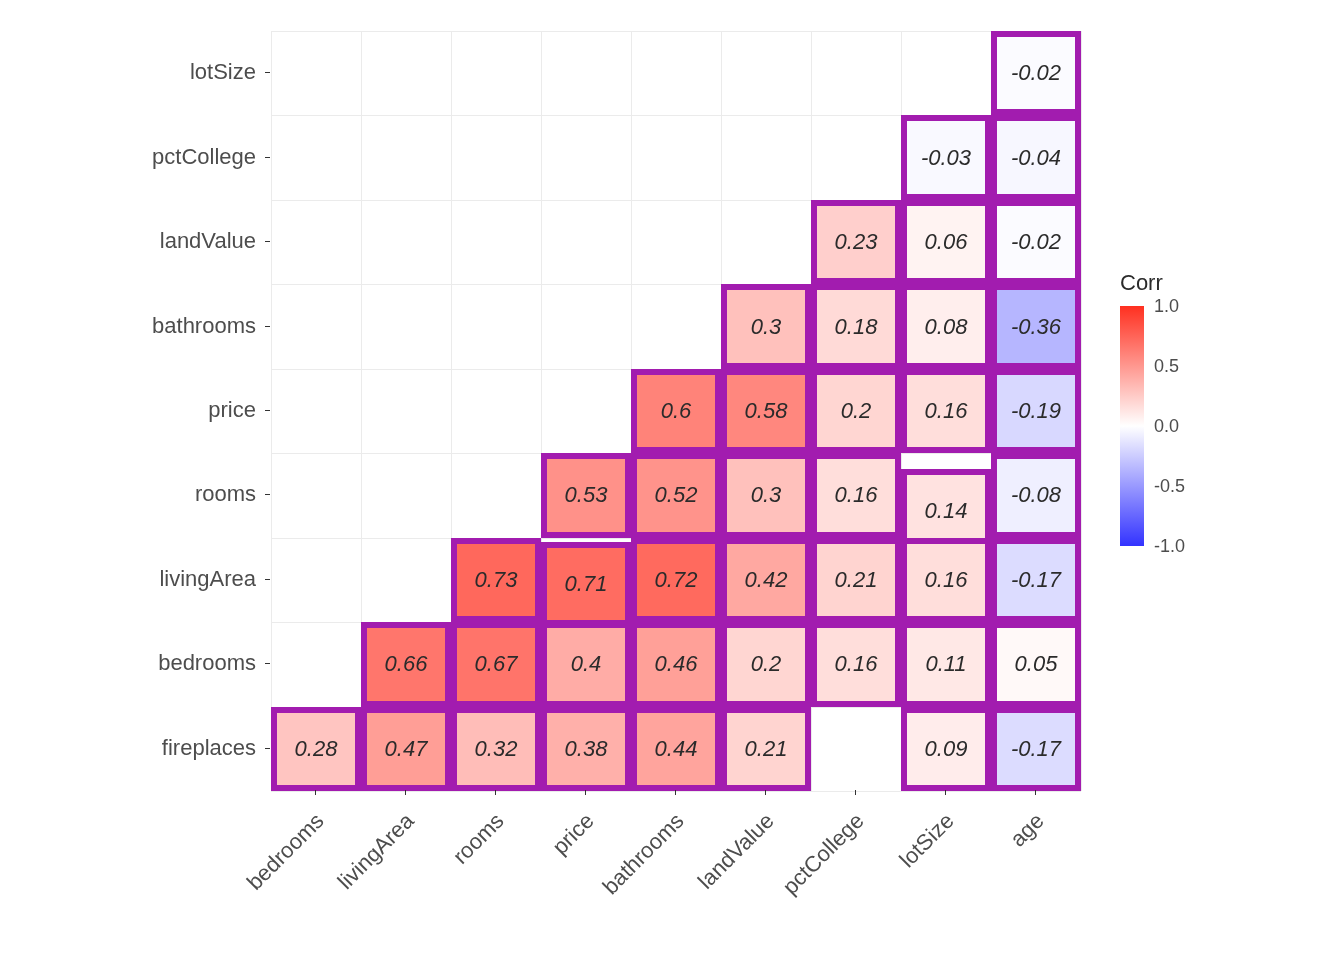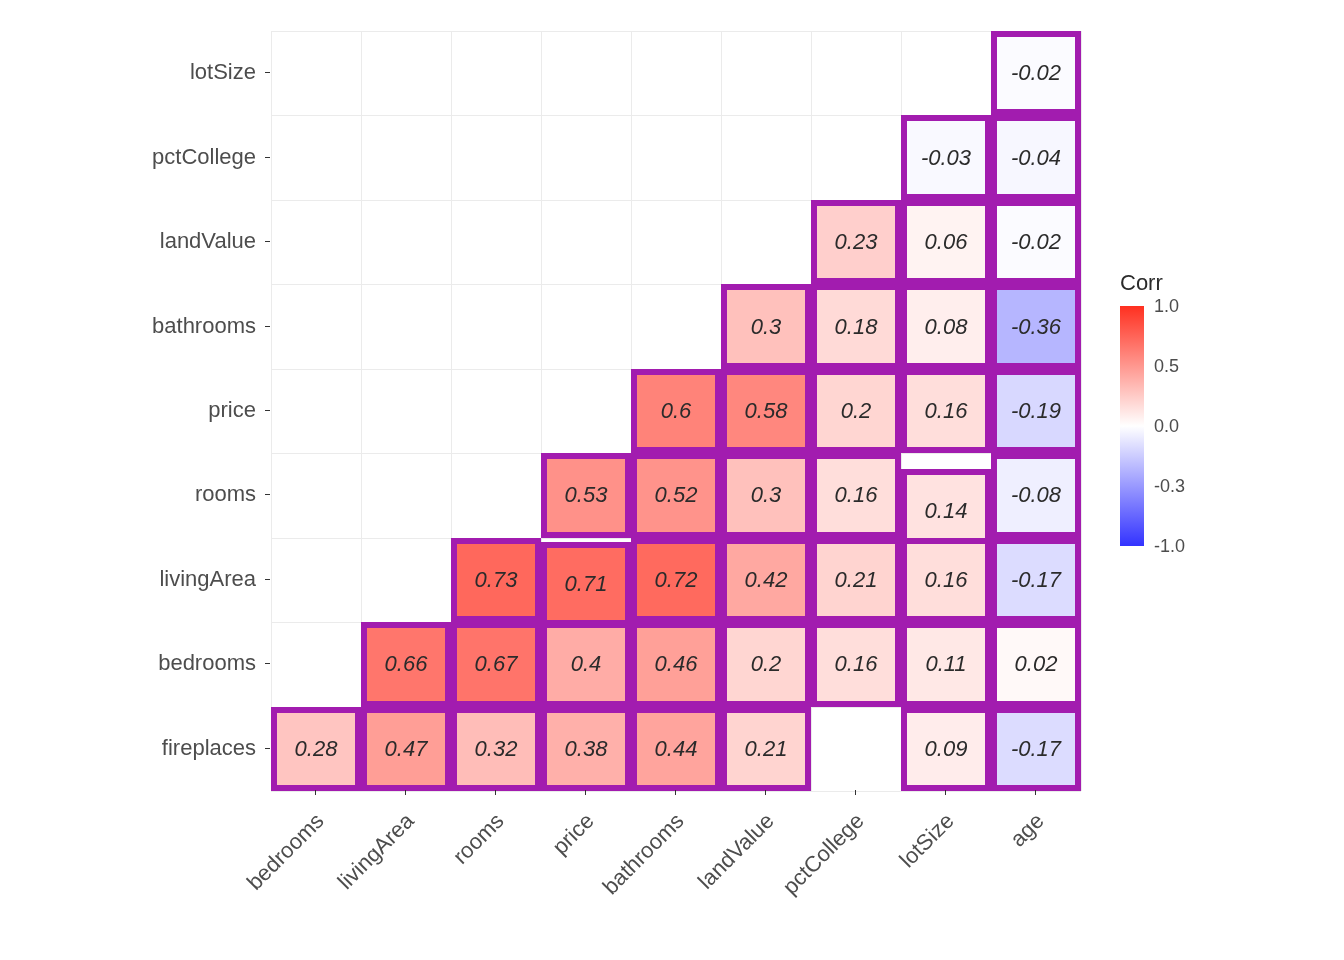--- a/index.html
+++ b/index.html
@@ -136,21 +136,21 @@
       <div class="cell" style="left: 540px; top: 506.667px; width: 90px; height: 84.4444px; background: rgb(255, 212, 208);">0.21</div>
       <div class="cell" style="left: 630px; top: 506.667px; width: 90px; height: 84.4444px; background: rgb(255, 222, 219);">0.16</div>
       <div class="cell" style="left: 720px; top: 506.667px; width: 90px; height: 84.4444px; background: rgb(220, 220, 255);">-0.17</div>
       <div class="cell" style="left: 90px; top: 591.111px; width: 90px; height: 84.4444px; background: rgb(255, 118, 108); text-align: right;">0.66</div>
       <div class="cell" style="left: 180px; top: 591.111px; width: 90px; height: 84.4444px; background: rgb(255, 116, 106);">0.67</div>
       <div class="cell" style="left: 270px; top: 591.111px; width: 90px; height: 84.4444px; background: rgb(255, 172, 166);">0.4</div>
       <div class="cell" style="left: 360px; top: 591.111px; width: 90px; height: 84.4444px; background: rgb(255, 160, 152);">0.46</div>
       <div class="cell" style="left: 450px; top: 591.111px; width: 90px; height: 84.4444px; background: rgb(255, 214, 210);">0.2</div>
       <div class="cell" style="left: 540px; top: 591.111px; width: 90px; height: 84.4444px; background: rgb(255, 222, 219);">0.16</div>
       <div class="cell" style="left: 630px; top: 591.111px; width: 90px; height: 84.4444px; background: rgb(255, 232, 230);">0.11</div>
-      <div class="cell" style="left: 720px; top: 591.111px; width: 90px; height: 84.4444px; background: rgb(255, 249, 248);">0.02</div>
+      <div class="cell" style="left: 720px; top: 591.111px; width: 90px; height: 84.4444px; background: rgb(255, 249, 248);">0.05</div>
       <div class="cell" style="left: 0px; top: 675.556px; width: 90px; height: 84.4444px; background: rgb(255, 197, 193);">0.28</div>
       <div class="cell" style="left: 90px; top: 675.556px; width: 90px; height: 84.4444px; background: rgb(255, 158, 150);">0.47</div>
       <div class="cell" style="left: 180px; top: 675.556px; width: 90px; height: 84.4444px; background: rgb(255, 189, 184);">0.32</div>
       <div class="cell" style="left: 270px; top: 675.556px; width: 90px; height: 84.4444px; background: rgb(255, 176, 170);">0.38</div>
       <div class="cell" style="left: 360px; top: 675.556px; width: 90px; height: 84.4444px; background: rgb(255, 164, 157);">0.44</div>
       <div class="cell" style="left: 450px; top: 675.556px; width: 90px; height: 84.4444px; background: rgb(255, 212, 208);">0.21</div>
       <div class="cell" style="left: 630px; top: 675.556px; width: 90px; height: 84.4444px; background: rgb(255, 236, 235);">0.09</div>
       <div class="cell" style="left: 720px; top: 675.556px; width: 90px; height: 84.4444px; background: rgb(220, 220, 255);">-0.17</div>
     </div>
   <div id="ylabels">
@@ -196,17 +196,17 @@
   <div class="legend" id="legend" style="left: 1120px; top: 270px;">
     <div class="legend-title">Corr</div>
   <div class="legend-bar" style="top: 36px; left: 0px; height: 240px; background: linear-gradient(rgb(255, 48, 32) 0%, rgb(255, 255, 255) 50%, rgb(51, 51, 255) 100%); border: 0px;"></div>
       <div class="legend-tick" style="left: 24px; top: 36px;"></div>
       <div class="legend-tick-label" style="left: 34px; top: 36px;">1.0</div>
       <div class="legend-tick" style="left: 24px; top: 96px;"></div>
       <div class="legend-tick-label" style="left: 34px; top: 96px;">0.5</div>
       <div class="legend-tick" style="left: 24px; top: 156px;"></div>
       <div class="legend-tick-label" style="left: 34px; top: 156px;">0.0</div>
       <div class="legend-tick" style="left: 24px; top: 216px;"></div>
-      <div class="legend-tick-label" style="left: 34px; top: 216px;">-0.3</div>
+      <div class="legend-tick-label" style="left: 34px; top: 216px;">-0.5</div>
       <div class="legend-tick" style="left: 24px; top: 276px;"></div>
       <div class="legend-tick-label" style="left: 34px; top: 276px;">-1.0</div>
     </div>
 </div>
 
 </body></html>

